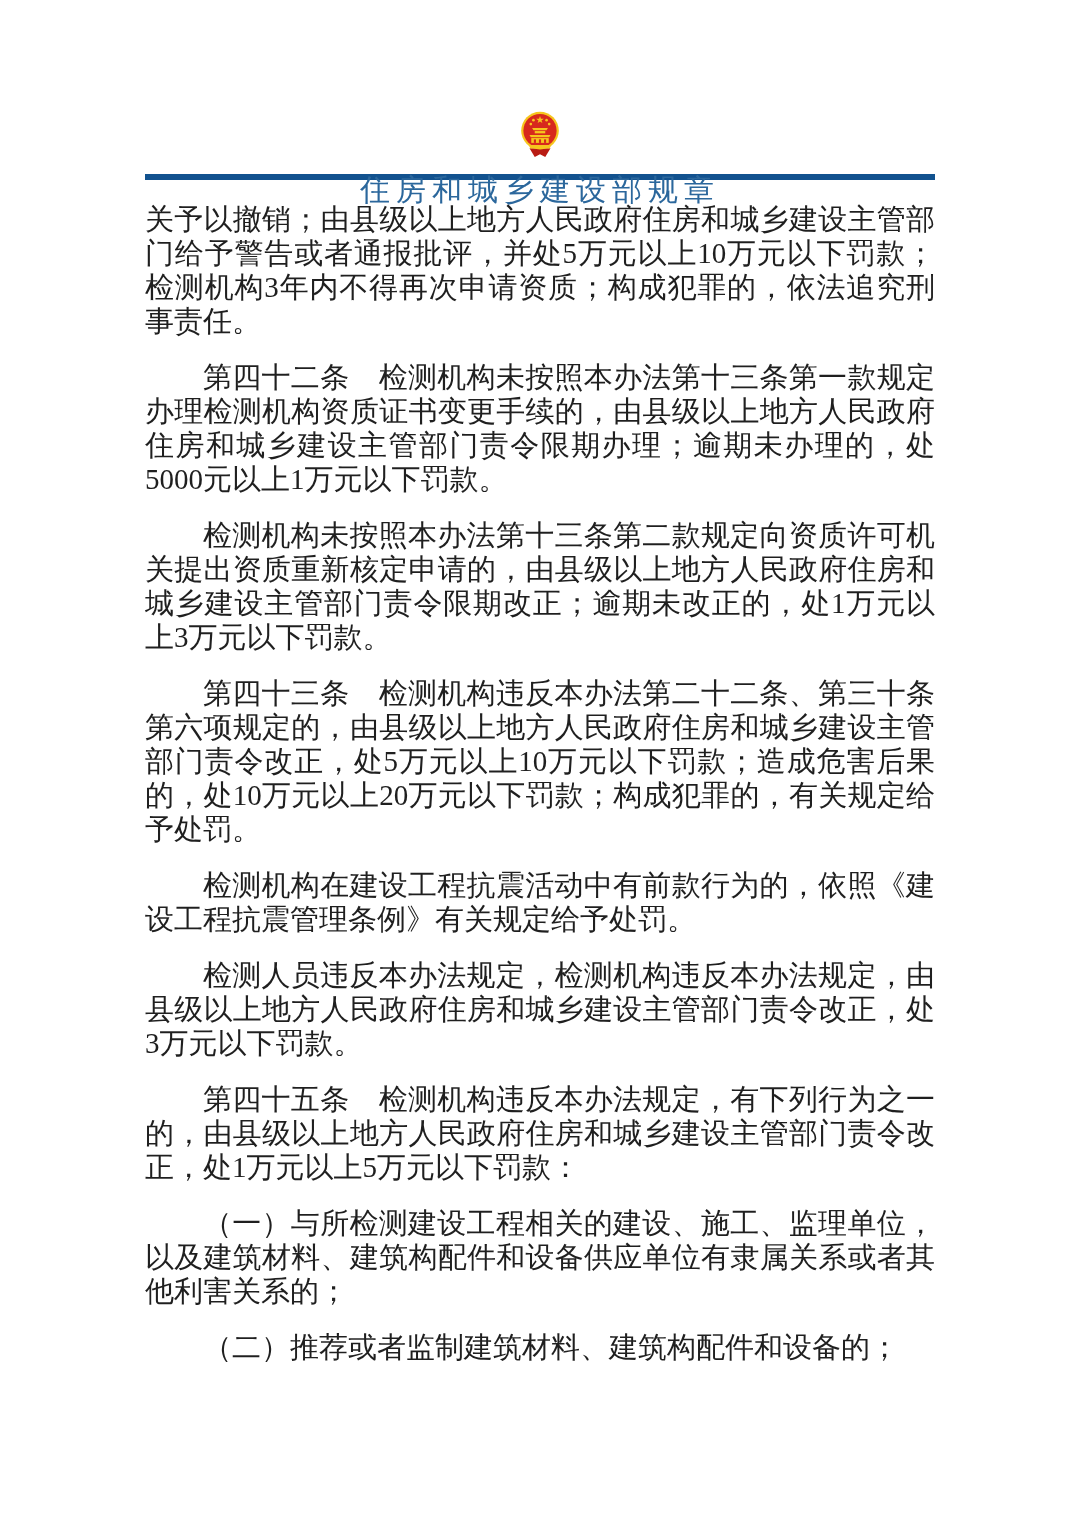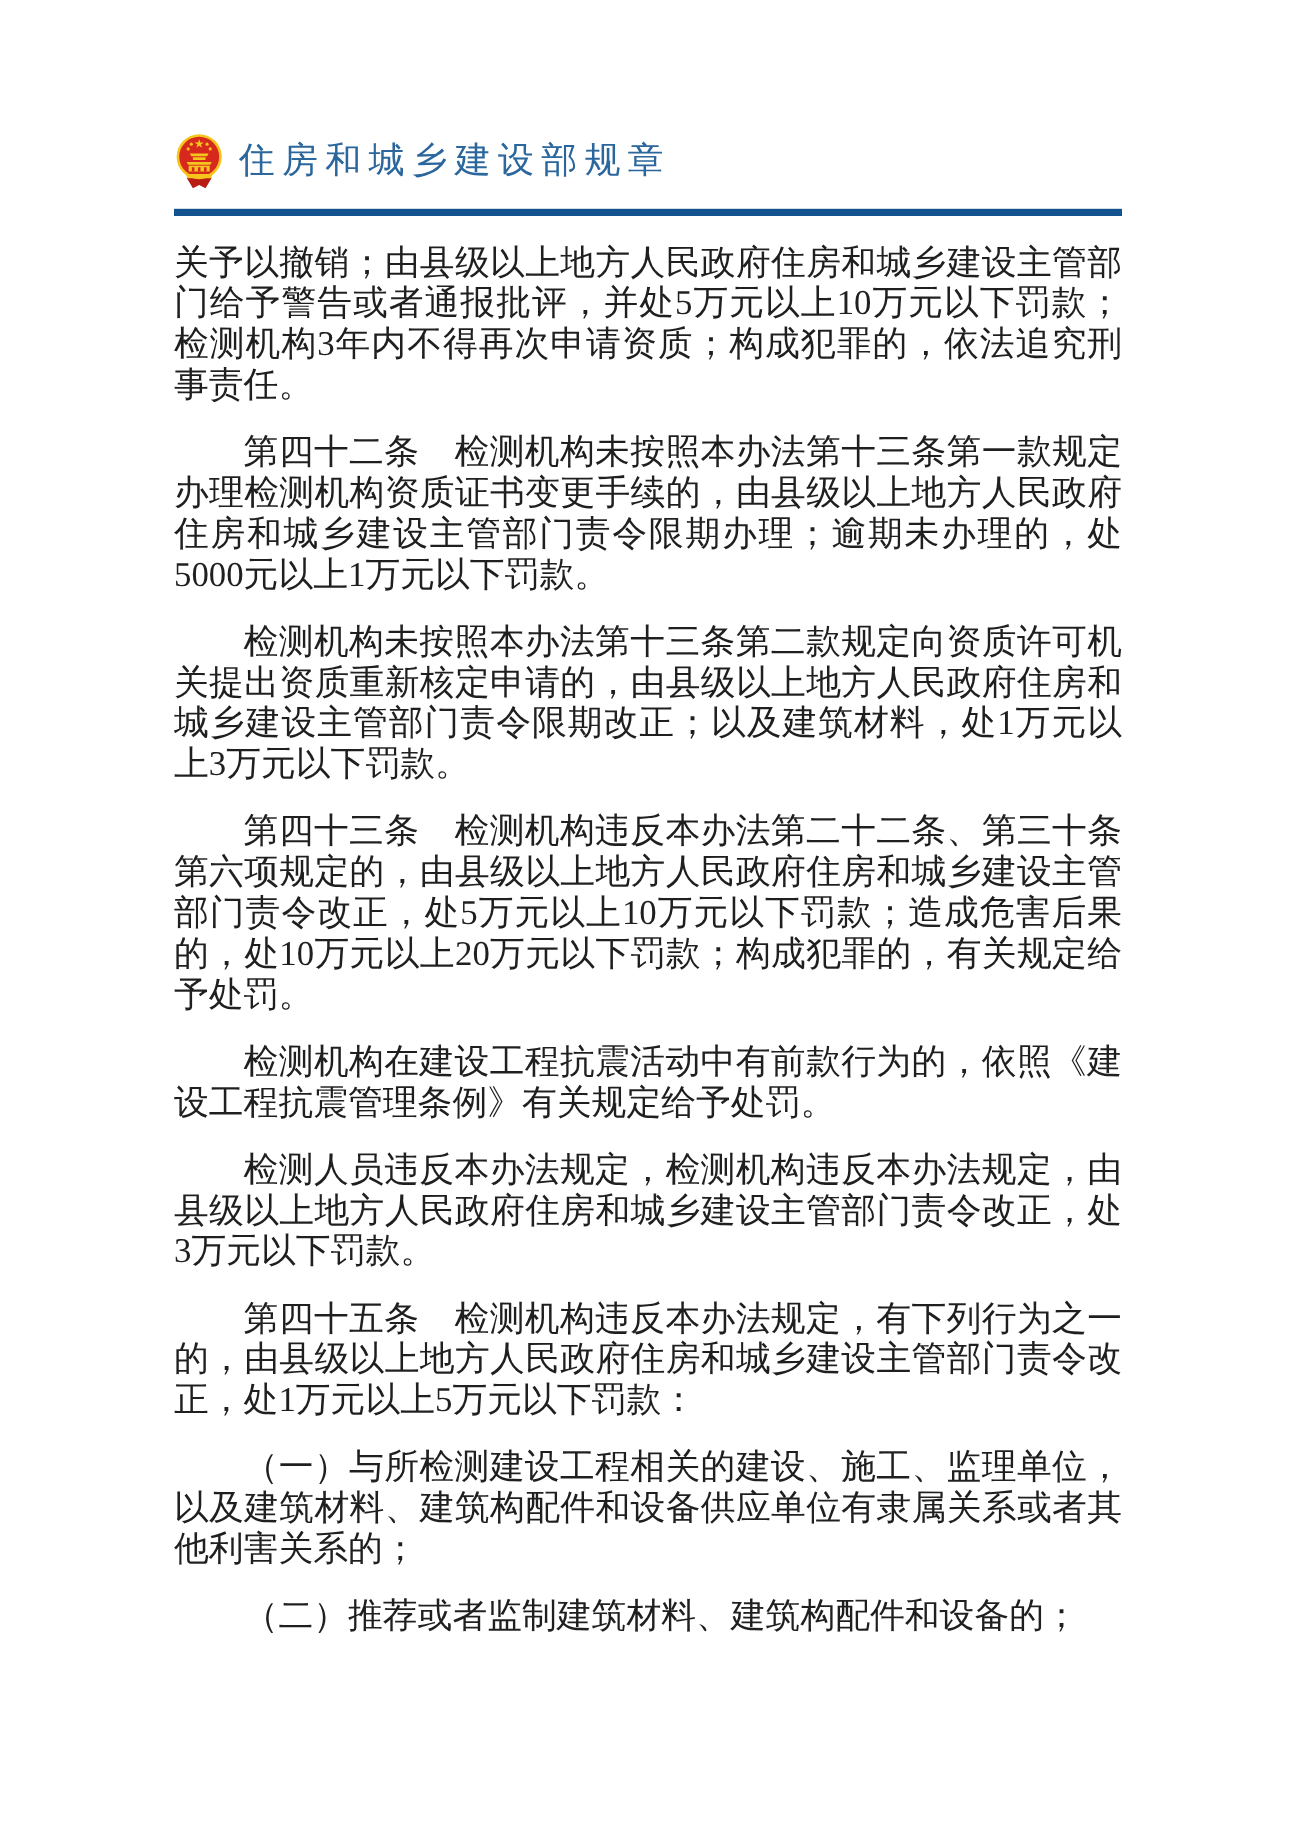--- a/index.html
+++ b/index.html
@@ -20,20 +20,21 @@
   
   .page-header {
     border-bottom: 6px solid #12528f;
     padding-bottom: 14px;
   }
   .header-inner {
     display: flex;
     align-items: center;
     gap: 12px;
     height: 50px;
+    flex-direction: column;
   }
   .emblem { width: 42px; height: 50px; flex: 0 0 auto; display: block; }
   .header-title {
     font-size: 30px;
     letter-spacing: 6px;
     color: #2b679c;
     font-weight: 500;
     white-space: nowrap;
     transform: translateY(-2px);
   }
@@ -79,21 +80,21 @@
 
         <path d="M11 39.5 H37 L35 43.5 H13 Z" fill="#f6c51d"></path>
       </svg>
       <div class="header-title">住房和城乡建设部规章</div>
     </div>
   </div>
 
   <div class="document-body">
       <p class="para">关予以撤销；由县级以上地方人民政府住房和城乡建设主管部门给予警告或者通报批评，并处5万元以上10万元以下罚款；检测机构3年内不得再次申请资质；构成犯罪的，依法追究刑事责任。</p>
       <p class="para indent">第四十二条　检测机构未按照本办法第十三条第一款规定办理检测机构资质证书变更手续的，由县级以上地方人民政府住房和城乡建设主管部门责令限期办理；逾期未办理的，处5000元以上1万元以下罚款。</p>
-      <p class="para indent">检测机构未按照本办法第十三条第二款规定向资质许可机关提出资质重新核定申请的，由县级以上地方人民政府住房和城乡建设主管部门责令限期改正；以及建筑材料，处1万元以上3万元以下罚款。</p>
+      <p class="para indent">检测机构未按照本办法第十三条第二款规定向资质许可机关提出资质重新核定申请的，由县级以上地方人民政府住房和城乡建设主管部门责令限期改正；逾期未改正的，处1万元以上3万元以下罚款。</p>
       <p class="para indent">第四十三条　检测机构违反本办法第二十二条、第三十条第六项规定的，由县级以上地方人民政府住房和城乡建设主管部门责令改正，处5万元以上10万元以下罚款；造成危害后果的，处10万元以上20万元以下罚款；构成犯罪的，有关规定给予处罚。</p>
       <p class="para indent">检测机构在建设工程抗震活动中有前款行为的，依照《建设工程抗震管理条例》有关规定给予处罚。</p>
       <p class="para indent">检测人员违反本办法规定，检测机构违反本办法规定，由县级以上地方人民政府住房和城乡建设主管部门责令改正，处3万元以下罚款。</p>
       <p class="para indent">第四十五条　检测机构违反本办法规定，有下列行为之一的，由县级以上地方人民政府住房和城乡建设主管部门责令改正，处1万元以上5万元以下罚款：</p>
       <p class="para indent">（一）与所检测建设工程相关的建设、施工、监理单位，以及建筑材料、建筑构配件和设备供应单位有隶属关系或者其他利害关系的；</p>
       <p class="para indent">（二）推荐或者监制建筑材料、建筑构配件和设备的；</p>
     </div>
 
 </div>
 

